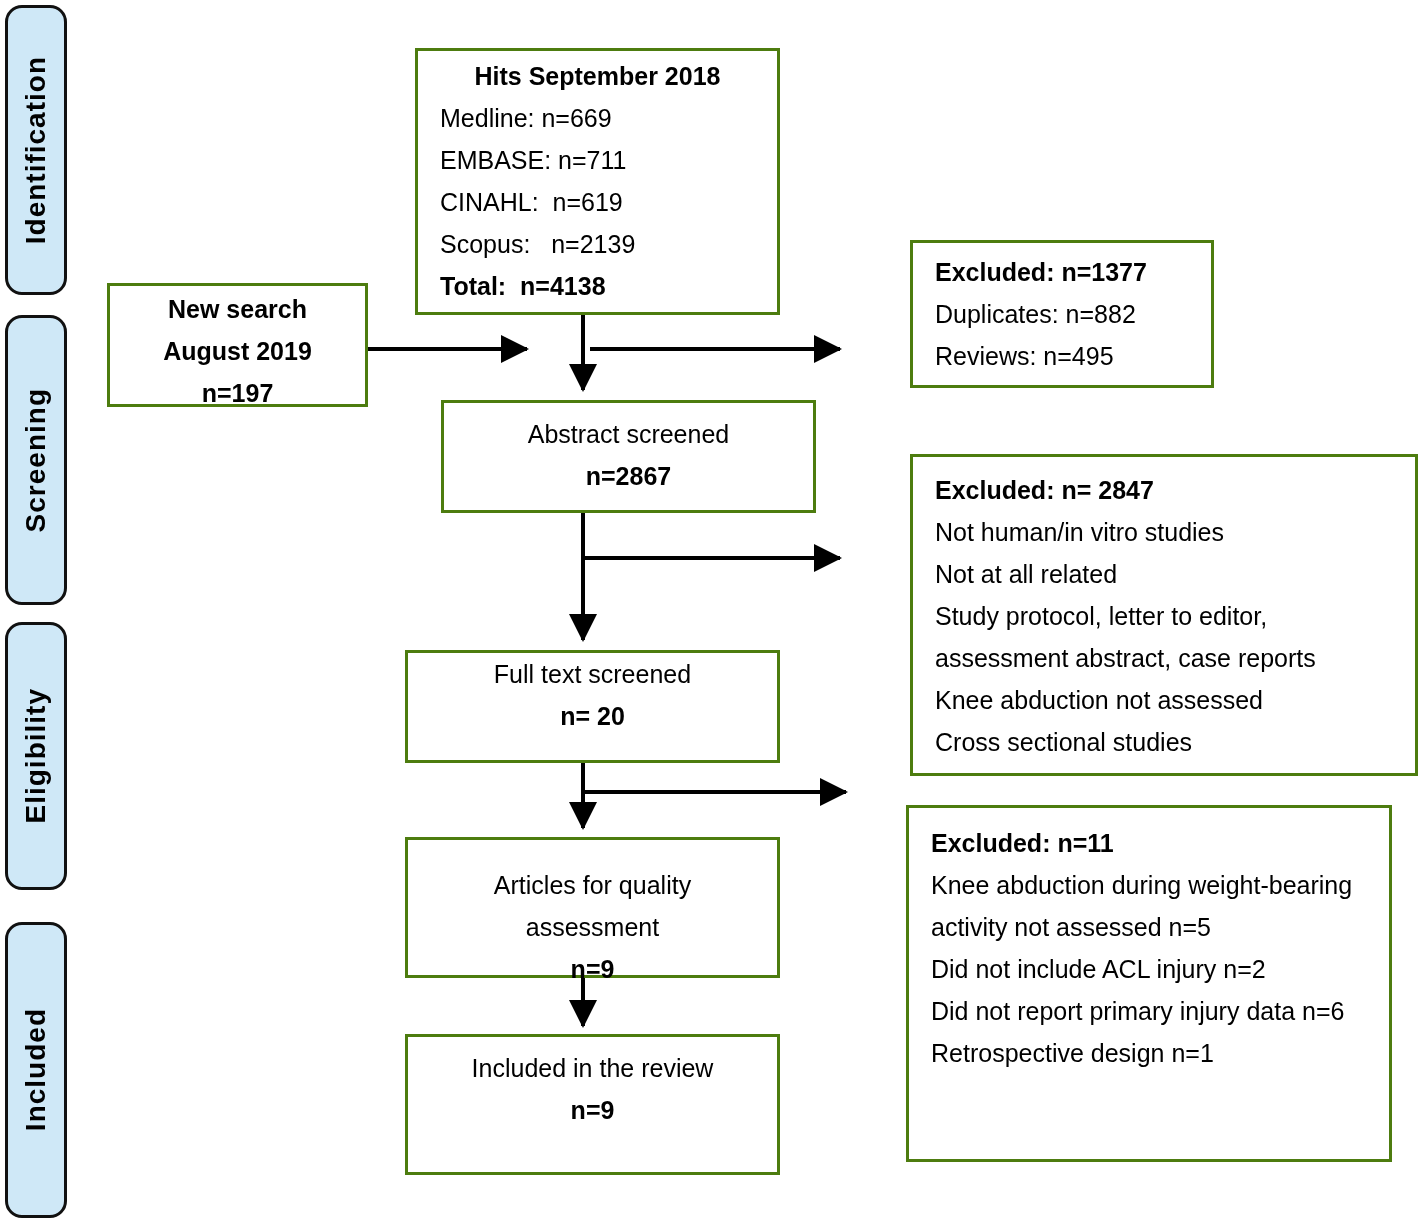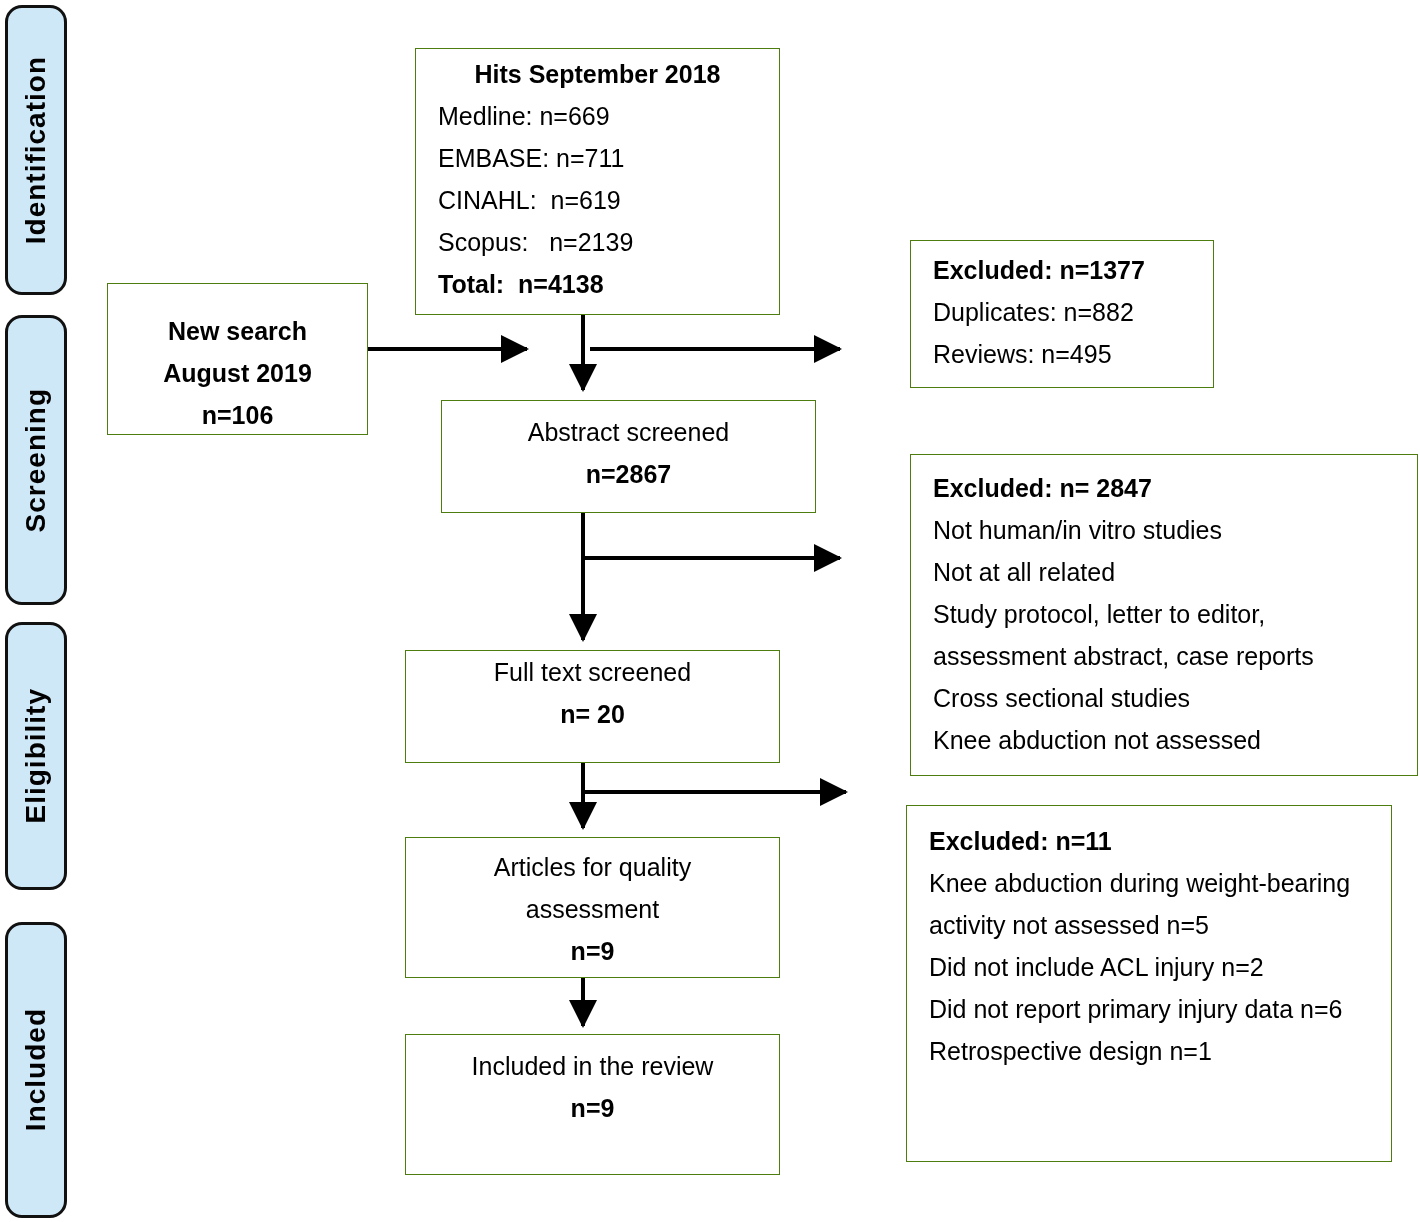--- a/index.html
+++ b/index.html
@@ -23,21 +23,21 @@
   .stage span{
     writing-mode:vertical-rl;
     transform:rotate(180deg);
     font-weight:bold;
     font-size:28px;
     letter-spacing:1px;
     white-space:nowrap;
   }
   .fbox{
     position:absolute;
-    border:1px solid #4d7c0f;
+    border:3px solid #4d7c0f;
     box-sizing:border-box;
     background:#fff;
     font-size:25px;
     line-height:42px;
   }
   .center-text{text-align:center;}
   .bold{font-weight:bold;}
   .pad-left{padding-left:22px;padding-right:10px;}
   .pre{white-space:pre;}
   svg.arrows{position:absolute;left:0;top:0;pointer-events:none;}
@@ -80,37 +80,37 @@
 
   <div class="fbox" style="left:415px;top:48px;width:365px;height:267px;padding-top:4px;">
     <div class="center-text bold">Hits September 2018</div>
     <div class="pad-left pre">Medline: n=669</div>
     <div class="pad-left pre">EMBASE: n=711</div>
     <div class="pad-left pre">CINAHL:  n=619</div>
     <div class="pad-left pre">Scopus:   n=2139</div>
     <div class="pad-left pre bold">Total:  n=4138</div>
   </div>
 
-  <div class="fbox center-text bold" style="left:107px;top:283px;width:261px;height:152px;padding-top:26px;">
+  <div class="fbox center-text bold" style="left:107px;top:283px;width:261px;height:124px;padding-top:2px;">
     <div>New search</div>
     <div>August 2019</div>
-    <div>n=106</div>
+    <div>n=197</div>
   </div>
 
   <div class="fbox center-text" style="left:405px;top:400px;width:375px;height:113px;padding-top:10px;margin-left:36px;">
     <div>Abstract screened</div>
     <div class="bold">n=2867</div>
   </div>
 
   <div class="fbox center-text" style="left:405px;top:650px;width:375px;height:113px;">
     <div>Full text screened</div>
     <div class="bold">n= 20</div>
   </div>
 
-  <div class="fbox center-text" style="left:405px;top:837px;width:375px;height:141px;padding-top:8px;">
+  <div class="fbox center-text" style="left:405px;top:837px;width:375px;height:141px;padding-top:24px;">
     <div>Articles for quality</div>
     <div>assessment</div>
     <div class="bold">n=9</div>
   </div>
 
   <div class="fbox center-text" style="left:405px;top:1034px;width:375px;height:141px;padding-top:10px;">
     <div>Included in the review</div>
     <div class="bold">n=9</div>
   </div>
 
@@ -119,22 +119,22 @@
     <div>Duplicates: n=882</div>
     <div>Reviews: n=495</div>
   </div>
 
   <div class="fbox" style="left:910px;top:418px;width:508px;height:322px;padding:12px 0 0 22px;margin-top:36px;">
     <div class="bold">Excluded: n= 2847</div>
     <div>Not human/in vitro studies</div>
     <div>Not at all related</div>
     <div>Study protocol, letter to editor,</div>
     <div>assessment abstract, case reports</div>
+    <div>Knee abduction not assessed</div>
     <div>Cross sectional studies</div>
-    <div>Knee abduction not assessed</div>
   </div>
 
   <div class="fbox" style="left:906px;top:765px;width:486px;height:357px;padding:14px 0 0 22px;margin-top:40px;">
     <div class="bold">Excluded: n=11</div>
     <div>Knee abduction during weight-bearing</div>
     <div>activity not assessed n=5</div>
     <div>Did not include ACL injury n=2</div>
     <div>Did not report primary injury data n=6</div>
     <div>Retrospective design n=1</div>
   </div>

